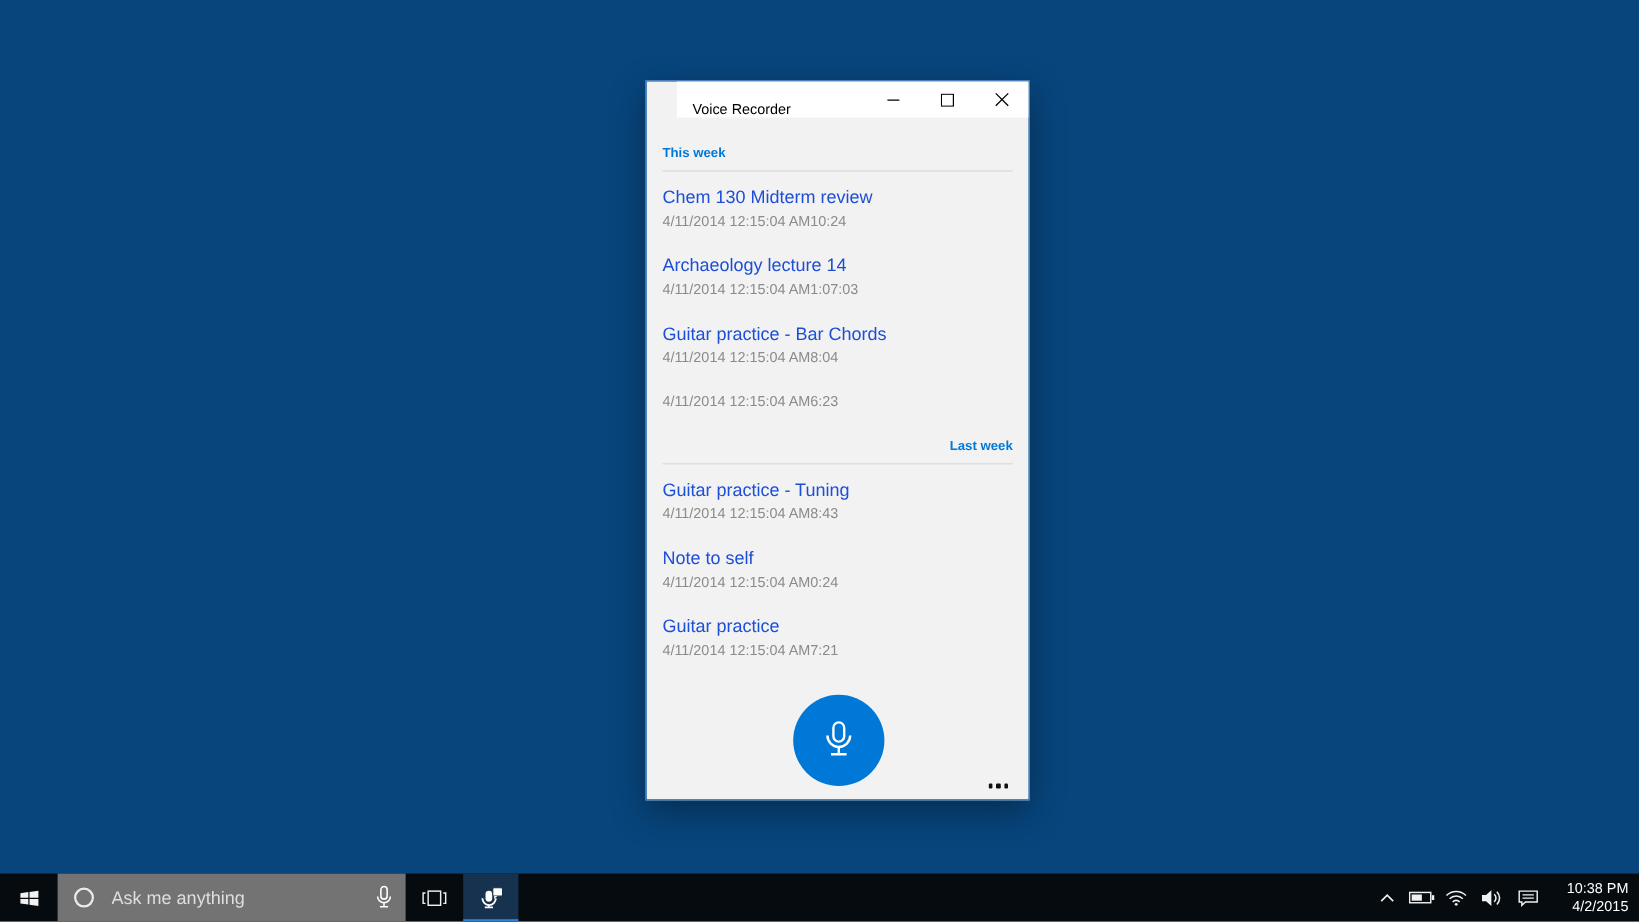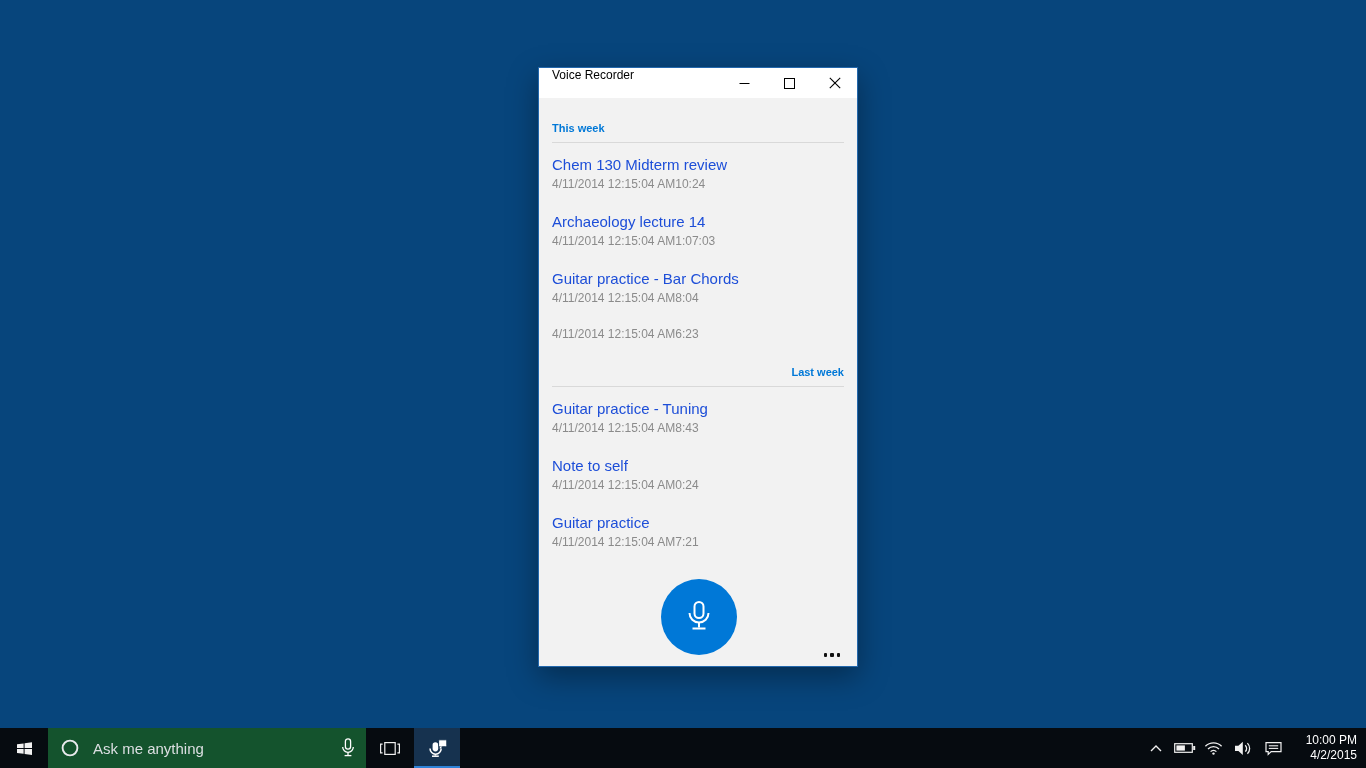--- a/index.html
+++ b/index.html
@@ -15,21 +15,21 @@
 
   
   .vr-window{
     position:absolute;left:538px;top:67px;width:320px;height:600px;
     box-sizing:border-box;
     background:#f2f2f2;
     border:1px solid #2368ad;
     box-shadow:0 10px 28px rgba(0,0,0,.35);
   }
   .titlebar{
-    height:30px;background:#ffffff;display:flex;align-items:flex-start;
+    height:30px;background:#ffffff;display:flex;align-items:flex-end;margin-left:25px;
   }
   .titlebar-title{
     margin-left:13px;font-size:12px;color:#000;white-space:nowrap;
   }
   .caption-buttons{margin-left:auto;display:flex;height:100%;}
   .caption-btn{
     width:45px;height:100%;display:flex;align-items:center;justify-content:center;
     background:transparent;border:none;padding:0;cursor:default;
   }
   .content{padding:0 13px;}
@@ -61,21 +61,21 @@
   .taskbar{
     position:absolute;left:0;bottom:0;width:1366px;height:40px;
     background:#060b10;display:flex;align-items:stretch;
   }
   .tb-btn{
     background:transparent;border:none;padding:0;margin:0;
     display:flex;align-items:center;justify-content:center;cursor:default;
   }
   .start-btn{width:48px;}
   .search-box{
-    width:318px;background:#14532d;display:flex;align-items:center;
+    width:290px;background:#737373;display:flex;align-items:center;
   }
   .cortana-ring{margin-left:12px;display:flex;align-items:center;}
   .search-input{
     flex:1;margin-left:11px;background:transparent;border:none;outline:none;
     font-family:"Liberation Sans","DejaVu Sans",sans-serif;
     font-size:15px;color:#e8eaec;min-width:0;
   }
   .search-input::placeholder{color:#dcdfe2;opacity:1;}
   .search-mic{margin-right:11px;display:flex;align-items:center;background:transparent;border:none;padding:0;}
   .taskview-btn{width:48px;}
@@ -317,19 +317,19 @@
       <button class="tb-btn tray-btn wide">
         <span>
           <svg width="17" height="15" viewBox="0 0 17 15" fill="none">
             <path d="M1 1.6 H16 V10.6 H6.2 L3.2 13.4 V10.6 H1 Z" stroke="#f0f0f0" stroke-width="1.2"></path>
             <line x1="3.8" y1="4.8" x2="13.2" y2="4.8" stroke="#f0f0f0" stroke-width="1.1"></line>
             <line x1="3.8" y1="7.4" x2="13.2" y2="7.4" stroke="#f0f0f0" stroke-width="1.1"></line>
           </svg>
         </span>
       </button>
       <button class="tb-btn clock">
-        <span>10:00 PM</span>
+        <span>10:38 PM</span>
         <span>4/2/2015</span>
       </button>
     </div>
 
   </div>
 </div>
 
 </body></html>

